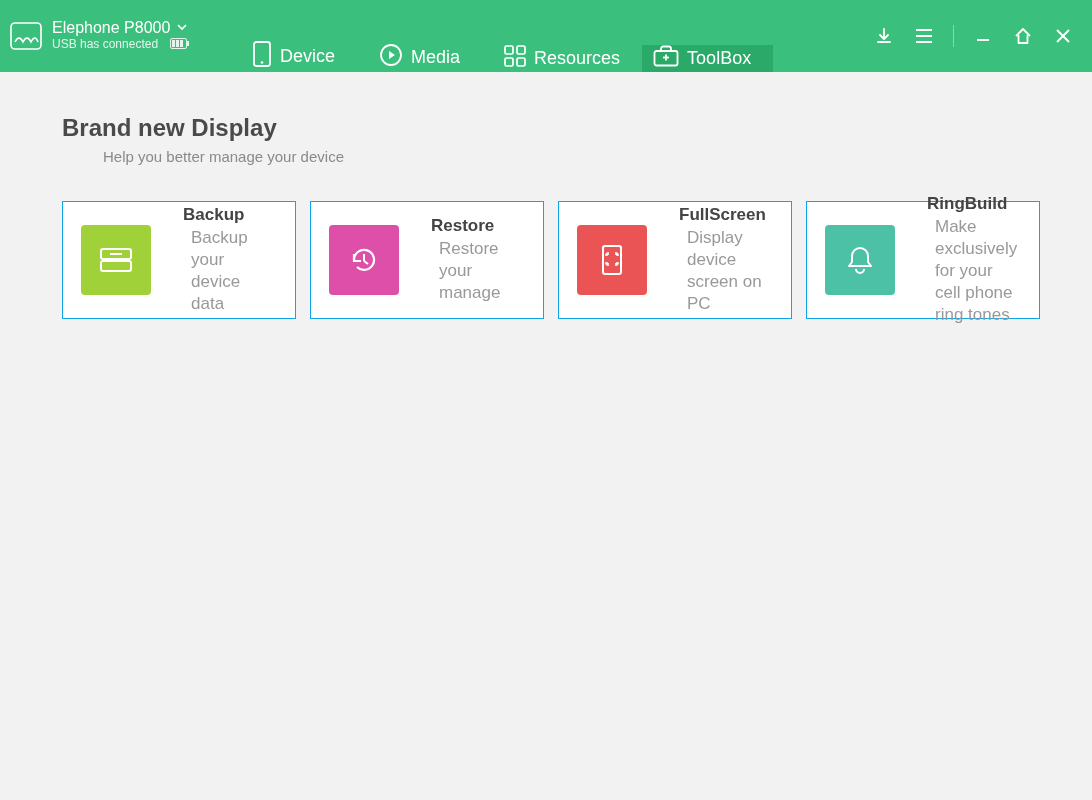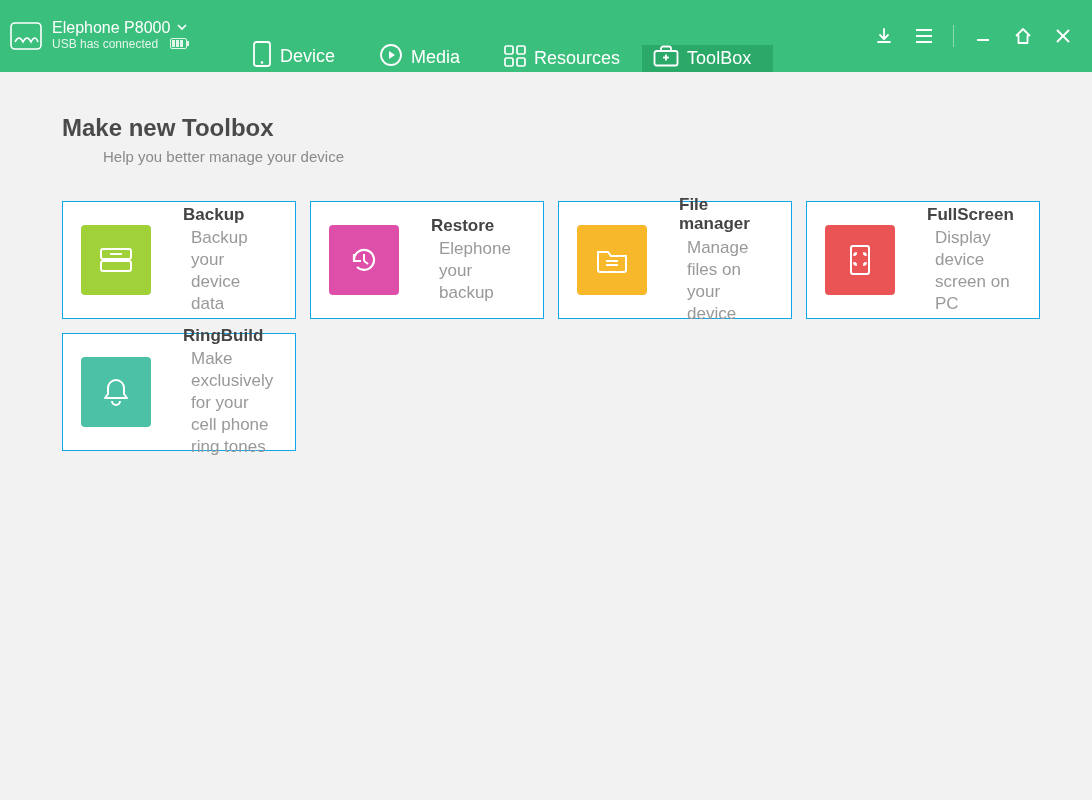--- a/index.html
+++ b/index.html
@@ -256,21 +256,21 @@
     <div class="icon-btn">
       <svg width="16" height="16" viewBox="0 0 16 16">
           <line x1="2" y1="2" x2="14" y2="14" stroke="#fff" stroke-width="2"></line>
           <line x1="14" y1="2" x2="2" y2="14" stroke="#fff" stroke-width="2"></line>
         </svg>
     </div>
   </div>
 </div>
 
 <div class="content">
-  <div class="page-title">Make new Toolbox</div>
+  <div class="page-title">Brand new Display</div>
   <div class="page-subtitle">Help you better manage your device</div>
 
   <div class="grid">
 
     <div class="card">
       <div class="card-icon bg-green">
         <svg width="42" height="42" viewBox="0 0 42 42">
           <rect x="6" y="10" width="30" height="10" rx="2" fill="none" stroke="#fff" stroke-width="2"></rect>
           <rect x="6" y="22" width="30" height="10" rx="2" fill="none" stroke="#fff" stroke-width="2"></rect>
           <line x1="15" y1="15" x2="27" y2="15" stroke="#fff" stroke-width="2"></line>
@@ -286,37 +286,24 @@
       <div class="card-icon bg-pink">
         <svg width="42" height="42" viewBox="0 0 42 42">
           <path d="M11 21 a10 10 0 1 1 3 7" fill="none" stroke="#fff" stroke-width="2.2"></path>
           <path d="M11 15 L11 22 L18 22" fill="none" stroke="#fff" stroke-width="2.2"></path>
           <line x1="21" y1="15" x2="21" y2="22" stroke="#fff" stroke-width="2"></line>
           <line x1="21" y1="22" x2="25" y2="25" stroke="#fff" stroke-width="2"></line>
         </svg>
       </div>
       <div class="card-body">
         <div class="card-title">Restore</div>
-        <div class="card-desc">Elephone your backup</div>
-      </div>
-    </div>
-
-    <div class="card">
-      <div class="card-icon bg-amber">
-        <svg width="42" height="42" viewBox="0 0 42 42">
-          <path d="M7 13 h10 l3 4 h15 v14 a2 2 0 0 1-2 2 H9 a2 2 0 0 1-2-2 Z" fill="none" stroke="#fff" stroke-width="2"></path>
-          <line x1="15" y1="22" x2="27" y2="22" stroke="#fff" stroke-width="2"></line>
-          <line x1="15" y1="26" x2="27" y2="26" stroke="#fff" stroke-width="2"></line>
-        </svg>
-      </div>
-      <div class="card-body">
-        <div class="card-title">File manager</div>
-        <div class="card-desc">Manage files on your device</div>
-      </div>
-    </div>
+        <div class="card-desc">Restore your manage</div>
+      </div>
+    </div>
+
 
     <div class="card">
       <div class="card-icon bg-red">
         <svg width="42" height="42" viewBox="0 0 42 42">
           <rect x="12" y="7" width="18" height="28" rx="2" fill="none" stroke="#fff" stroke-width="2"></rect>
           <path d="M17 16 L15 14 M17 16 h-3 M17 16 v-3" stroke="#fff" stroke-width="1.6" fill="none"></path>
           <path d="M25 16 L27 14 M25 16 h3 M25 16 v-3" stroke="#fff" stroke-width="1.6" fill="none"></path>
           <path d="M17 24 L15 26 M17 24 h-3 M17 24 v3" stroke="#fff" stroke-width="1.6" fill="none"></path>
           <path d="M25 24 L27 26 M25 24 h3 M25 24 v3" stroke="#fff" stroke-width="1.6" fill="none"></path>
         </svg>

